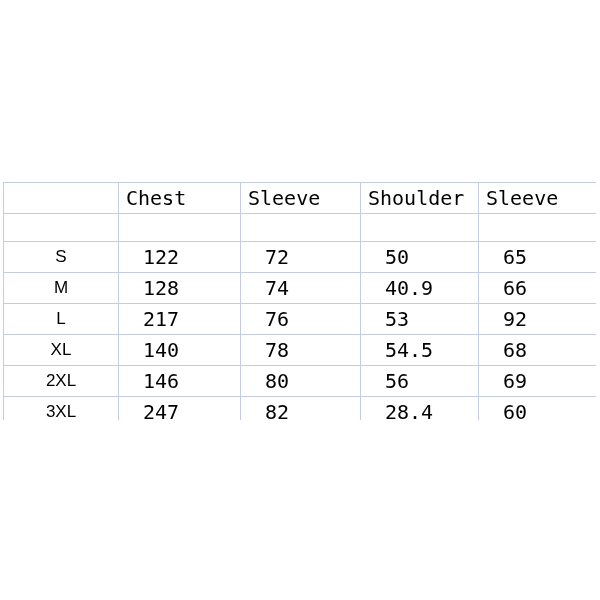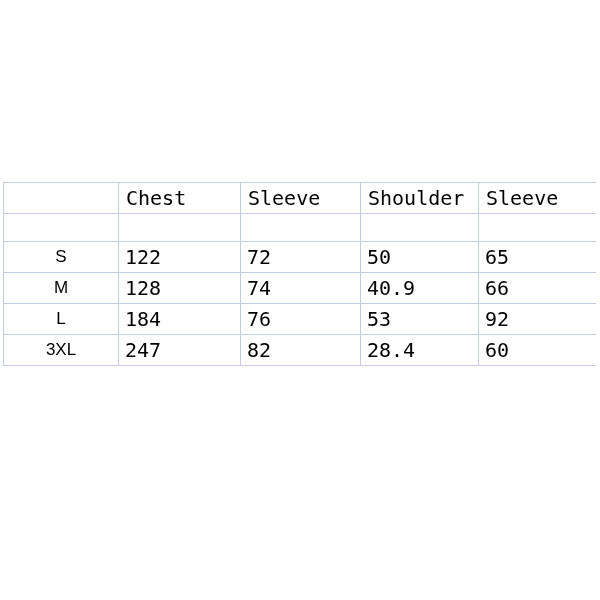--- a/index.html
+++ b/index.html
@@ -33,21 +33,21 @@
 
   table.size-chart col.c-size     { width: 115px; }
   table.size-chart col.c-chest    { width: 122px; }
   table.size-chart col.c-length   { width: 120px; }
   table.size-chart col.c-shoulder { width: 118px; }
   table.size-chart col.c-sleeve   { width: 118px; }
 
   table.size-chart td,
   table.size-chart th {
     border: 1px solid #c5cbe0;
-    padding: 0 6px;
+    padding: 0 24px;
     margin: 0;
     vertical-align: middle;
     font-weight: normal;
     color: #000000;
     background: #ffffff;
   }
 
   
   tr.header-row th {
     height: 30px;
@@ -125,27 +125,41 @@
       <tr class="data-row">
         <td class="size-cell">M</td>
         <td class="num-cell">128</td>
         <td class="num-cell">74</td>
         <td class="num-cell">40.9</td>
         <td class="num-cell">66</td>
       </tr>
 
       <tr class="data-row">
         <td class="size-cell">L</td>
-        <td class="num-cell">184</td>
+        <td class="num-cell">217</td>
         <td class="num-cell">76</td>
         <td class="num-cell">53</td>
         <td class="num-cell">92</td>
       </tr>
 
+      <tr class="data-row">
+        <td class="size-cell">XL</td>
+        <td class="num-cell">140</td>
+        <td class="num-cell">78</td>
+        <td class="num-cell">54.5</td>
+        <td class="num-cell">68</td>
+      </tr>
 
+      <tr class="data-row">
+        <td class="size-cell">2XL</td>
+        <td class="num-cell">146</td>
+        <td class="num-cell">80</td>
+        <td class="num-cell">56</td>
+        <td class="num-cell">69</td>
+      </tr>
 
       <tr class="data-row">
         <td class="size-cell">3XL</td>
         <td class="num-cell">247</td>
         <td class="num-cell">82</td>
         <td class="num-cell">28.4</td>
         <td class="num-cell">60</td>
       </tr>
     </tbody>
   </table>

